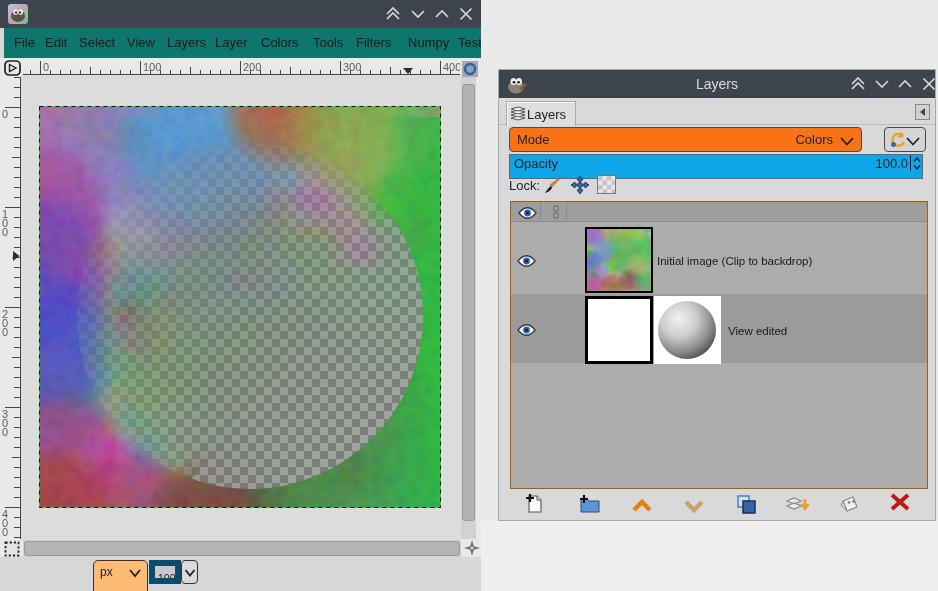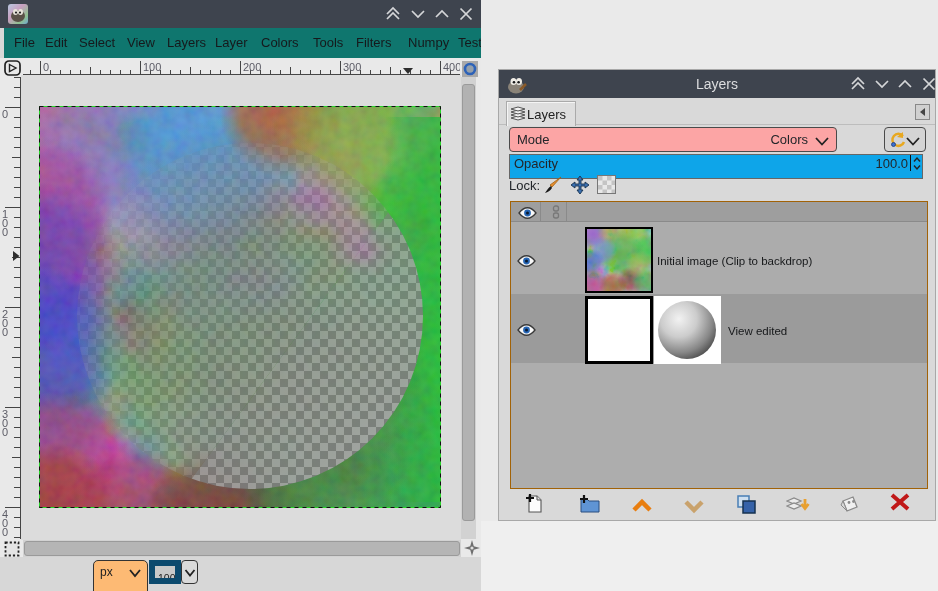--- a/index.html
+++ b/index.html
@@ -466,21 +466,21 @@
         <path d="M2 10 L9 8 L16 10 L9 12 Z"></path>
         <path d="M2 7 L9 5 L16 7 L9 9 Z"></path>
         <path d="M2 4 L9 2 L16 4 L9 6 Z"></path>
       </g>
     </svg>
     <div class="abs" style="left:28px;top:37px;font-size:13px;color:#222">Layers</div>
     <svg class="abs" style="left:416px;top:34px" width="15" height="16">
       <rect x="0.5" y="0.5" width="14" height="15" fill="#d0d0d0" stroke="#888"></rect>
       <path d="M10 4 L5 8 L10 12 Z" fill="#444"></path>
     </svg>
-    <div class="abs" style="left:10px;top:57px;width:328px;height:25px;background:#fca5a5;border:1.5px solid #4a4a4a;border-radius:4px">
+    <div class="abs" style="left:10px;top:57px;width:353px;height:25px;background:#f97316;border:1.5px solid #4a4a4a;border-radius:4px">
       <span style="position:absolute;left:7px;top:4px;font-size:13px;color:#23262a">Mode</span>
       <span style="position:absolute;right:28px;top:4px;font-size:13px;color:#23262a">Colors</span>
       <svg style="position:absolute;right:6px;top:8px" width="16" height="11">
         <path d="M2 2 L8 8.5 L14 2" stroke="#222" stroke-width="1.8" fill="none"></path>
       </svg>
     </div>
     <div class="abs" style="left:385px;top:57px;width:42px;height:25px;background:#d4d4d4;border:1.5px solid #4a4a4a;border-radius:4px">
       <svg style="position:absolute;left:4px;top:3px" width="18" height="18">
         <path d="M14 5 A6 6 0 1 0 15 11" fill="none" stroke="#e8a820" stroke-width="2.5"></path>
         <path d="M14 1 L14 7 L8 6 Z" fill="#e8a820"></path>

